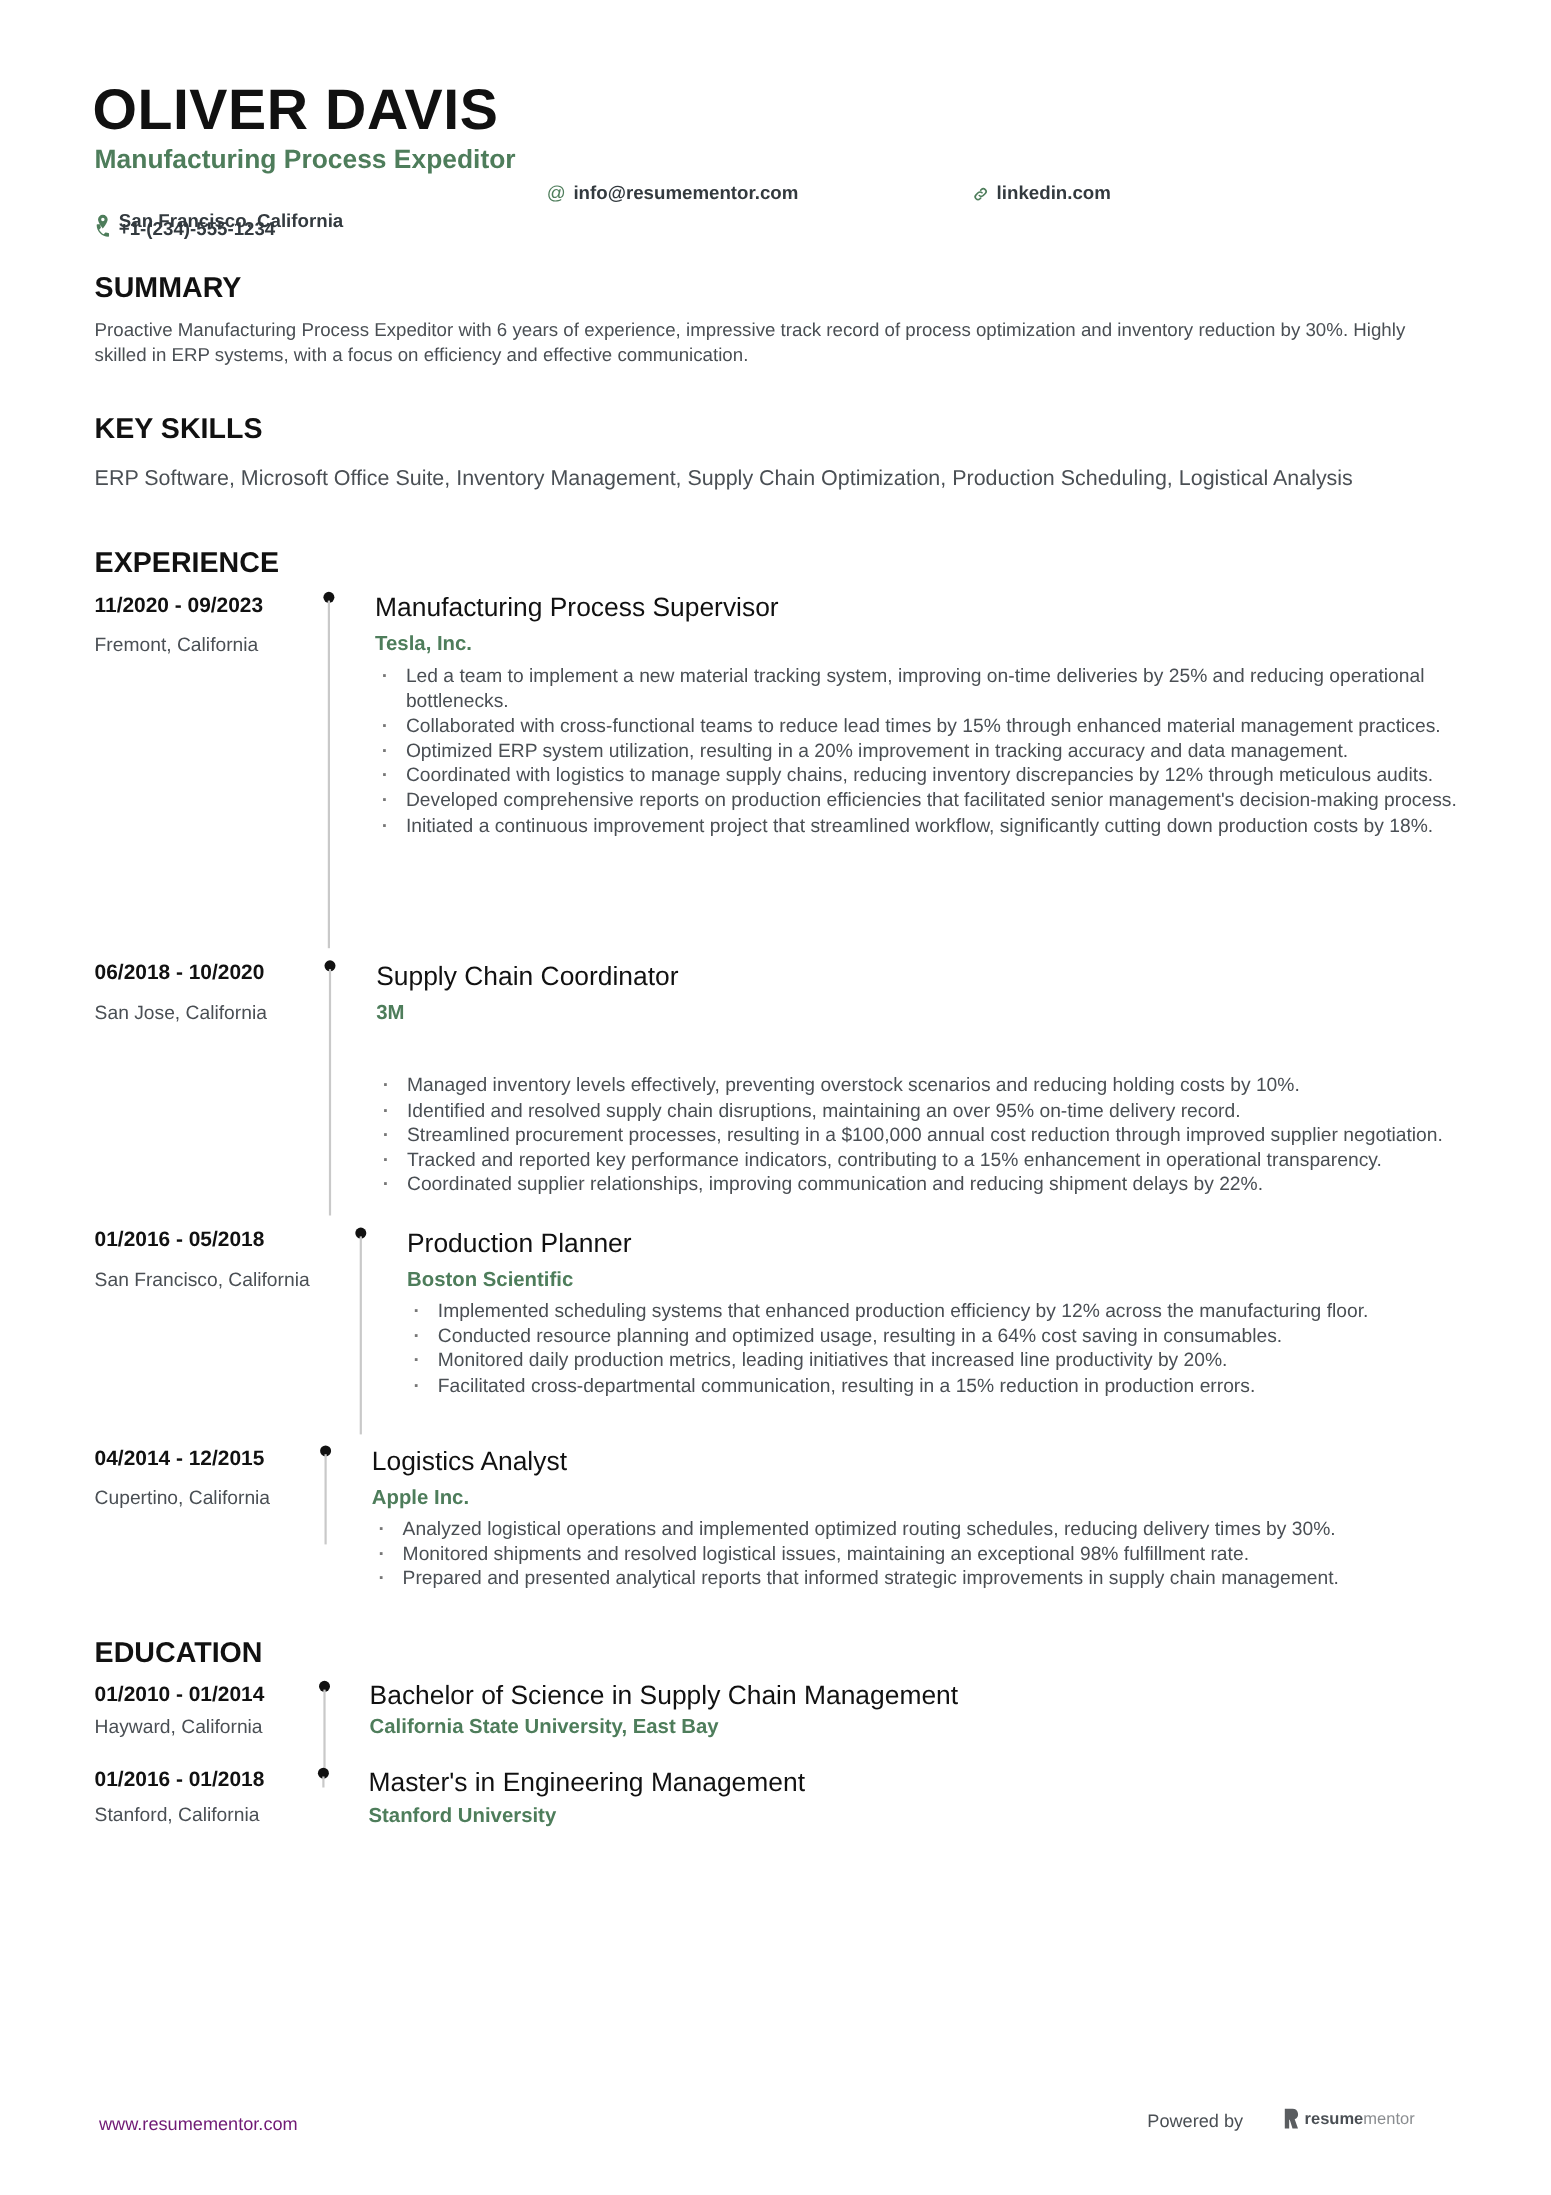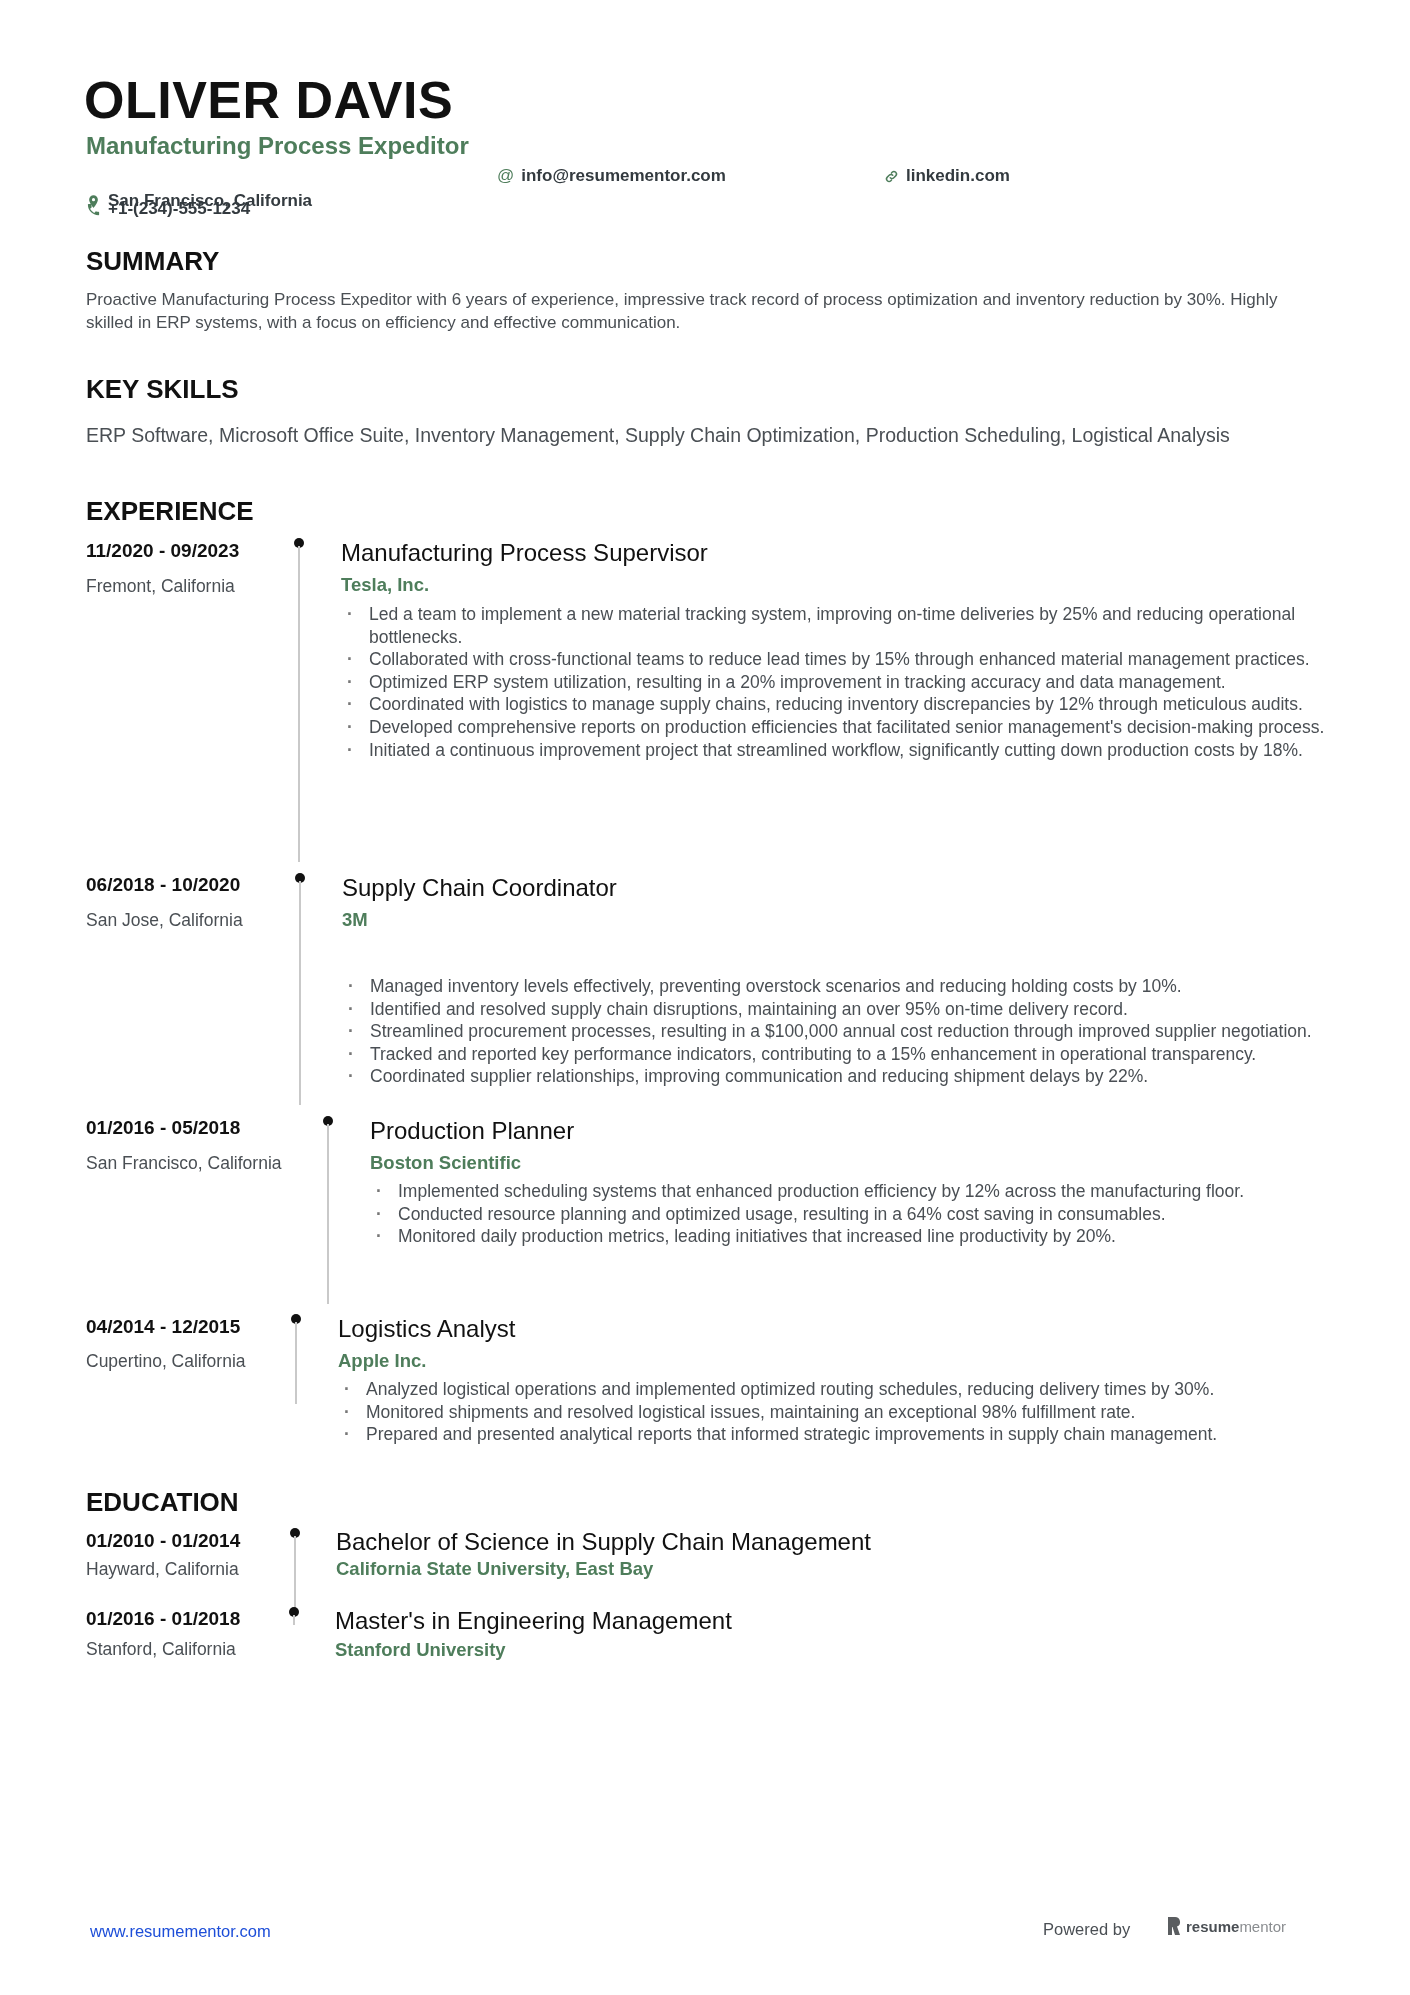--- a/index.html
+++ b/index.html
@@ -15,21 +15,21 @@
   .skills { left:86px; font-size:19.5px; color:#4a4f54; }
   .date { font-size:19px; font-weight:700; color:#111; }
   .loc { font-size:17.5px; color:#4a4f54; }
   .job-title { font-size:24px; color:#111; }
   .company { font-size:18.5px; font-weight:700; color:#4e7d5b; }
   .dot { width:10px; height:10px; border-radius:50%; background:#111; }
   .vline { width:2px; background:#c9c9c9; }
   ul.bullets { margin:0; padding:0; list-style:none; position:absolute; font-size:17.5px; line-height:22.6px; color:#4a4f54; }
   ul.bullets li { position:relative; padding-left:26px; }
   ul.bullets li::before { content:"·"; position:absolute; left:4px; top:0; color:#777; font-weight:700; }
-  .footer-left { left:90px; top:1922px; font-size:16.5px; color:#1d4ed8; }
+  .footer-left { left:90px; top:1922px; font-size:16.5px; color:#701a75; }
   .powered { left:1043px; top:1920px; font-size:16.5px; color:#4a4f54; }
   .brand { left:1166px; top:1916px; display:flex; align-items:center; gap:5px; font-size:15px; }
   .brand .b1 { color:#4a4f54; font-weight:700; }
   .brand .b2 { color:#8a8d90; }
 </style>
 </head>
 <body>
 
 <div class="abs name">OLIVER DAVIS</div>
 <div class="abs title">Manufacturing Process Expeditor</div>
@@ -102,20 +102,21 @@
   <div class="abs date" style="left:86px; top:1117px;">01/2016 - 05/2018</div>
   <div class="abs loc" style="left:86px; top:1153px;">San Francisco, California</div>
   <div class="abs dot" style="left:323px; top:1116px;"></div>
   <div class="abs vline" style="left:327px; top:1124px; height:180px;"></div>
   <div class="abs job-title" style="left:370px; top:1117px;">Production Planner</div>
   <div class="abs company" style="left:370px; top:1152px;">Boston Scientific</div>
   <ul class="bullets" style="left:372px; top:1180px; width:960px;">
     <li>Implemented scheduling systems that enhanced production efficiency by 12% across the manufacturing floor.</li>
     <li>Conducted resource planning and optimized usage, resulting in a 64% cost saving in consumables.</li>
     <li>Monitored daily production metrics, leading initiatives that increased line productivity by 20%.</li>
+    <li>Facilitated cross-departmental communication, resulting in a 15% reduction in production errors.</li>
   </ul>
 </div>
 
 <div>
   <div class="abs date" style="left:86px; top:1316px;">04/2014 - 12/2015</div>
   <div class="abs loc" style="left:86px; top:1351px;">Cupertino, California</div>
   <div class="abs dot" style="left:291px; top:1314px;"></div>
   <div class="abs vline" style="left:295px; top:1322px; height:82px;"></div>
   <div class="abs job-title" style="left:338px; top:1315px;">Logistics Analyst</div>
   <div class="abs company" style="left:338px; top:1350px;">Apple Inc.</div>

